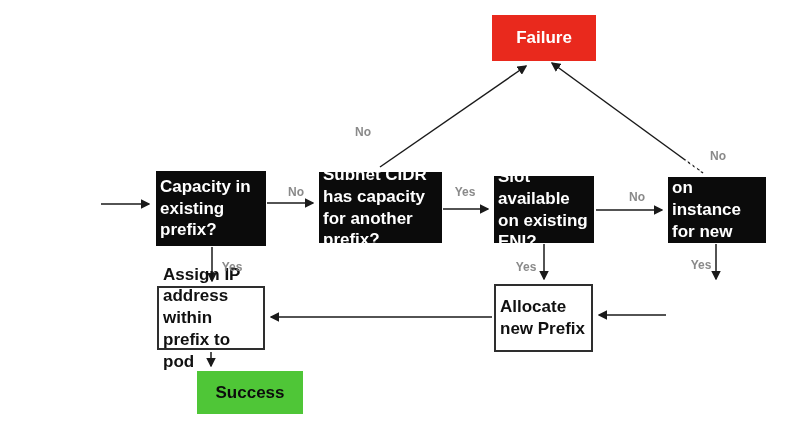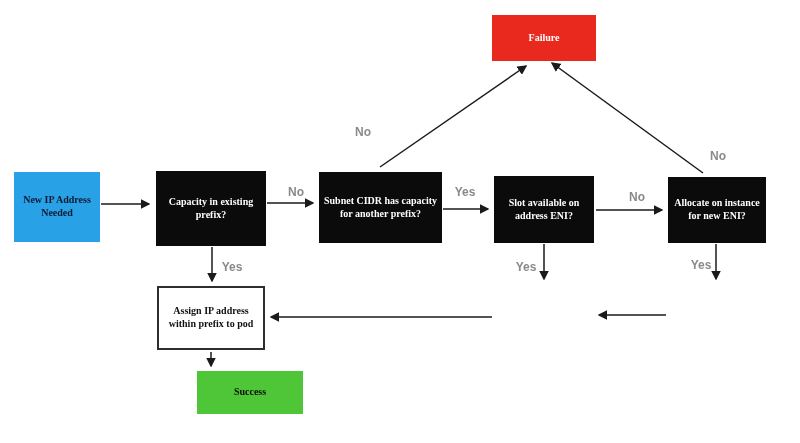--- a/index.html
+++ b/index.html
@@ -19,26 +19,24 @@
     position: absolute;
     left: 0; top: 0;
     width: 800px; height: 443px;
     pointer-events: none;
   }
   .node {
     position: absolute;
     display: flex;
     align-items: center;
     justify-content: center;
-    text-align: center;
     font-weight: bold;
-    font-size: 10px;
+    font-size: 17px;
     line-height: 1.28;
     padding: 3px 4px;
-    font-family: Liberation Serif, serif;
   }
   .node--start {
     background: #29A1E6;
     color: #0d1a33;
   }
   .node--decision {
     background: #0b0b0b;
     color: #ffffff;
   }
   .node--action {
@@ -86,32 +84,32 @@
       <line x1="666" y1="315" x2="599" y2="315" marker-end="url(#arrowhead)"></line>
       <line x1="492" y1="317" x2="271" y2="317" marker-end="url(#arrowhead)"></line>
       <line x1="211" y1="352" x2="211" y2="366" marker-end="url(#arrowhead)"></line>
       <line x1="380" y1="167" x2="526" y2="66" marker-end="url(#arrowhead)"></line>
       <line x1="703" y1="173" x2="552" y2="63" marker-end="url(#arrowhead)"></line>
     </g>
   </svg>
 
   <div class="node node--failure" style="left:492px; top:15px; width:104px; height:46px;">Failure</div>
 
-  <div class="node node--start" style="left:14px; top:172px; width:86px; height:70px;">New IP Address Needed</div>
 
   <div class="node node--decision" style="left:156px; top:171px; width:110px; height:75px;">Capacity in existing prefix?</div>
 
   <div class="node node--decision" style="left:319px; top:172px; width:123px; height:71px;">Subnet CIDR has capacity for another prefix?</div>
 
-  <div class="node node--decision" style="left:494px; top:176px; width:100px; height:67px;">Slot available on address ENI?</div>
+  <div class="node node--decision" style="left:494px; top:176px; width:100px; height:67px;">Slot available on existing ENI?</div>
 
   <div class="node node--decision" style="left:668px; top:177px; width:98px; height:66px;">Allocate on instance for new ENI?</div>
 
   <div class="node node--action" style="left:157px; top:286px; width:108px; height:64px;">Assign IP address within prefix to pod</div>
 
+  <div class="node node--action" style="left:494px; top:284px; width:99px; height:68px;">Allocate new Prefix</div>
 
 
   <div class="node node--success" style="left:157px; top:371px; width:106px; height:43px;">Success</div>
 
   <span class="edge-label" style="left:296px; top:192px;">No</span>
   <span class="edge-label" style="left:465px; top:192px;">Yes</span>
   <span class="edge-label" style="left:637px; top:197px;">No</span>
   <span class="edge-label" style="left:232px; top:267px;">Yes</span>
   <span class="edge-label" style="left:526px; top:267px;">Yes</span>
   <span class="edge-label" style="left:701px; top:265px;">Yes</span>

